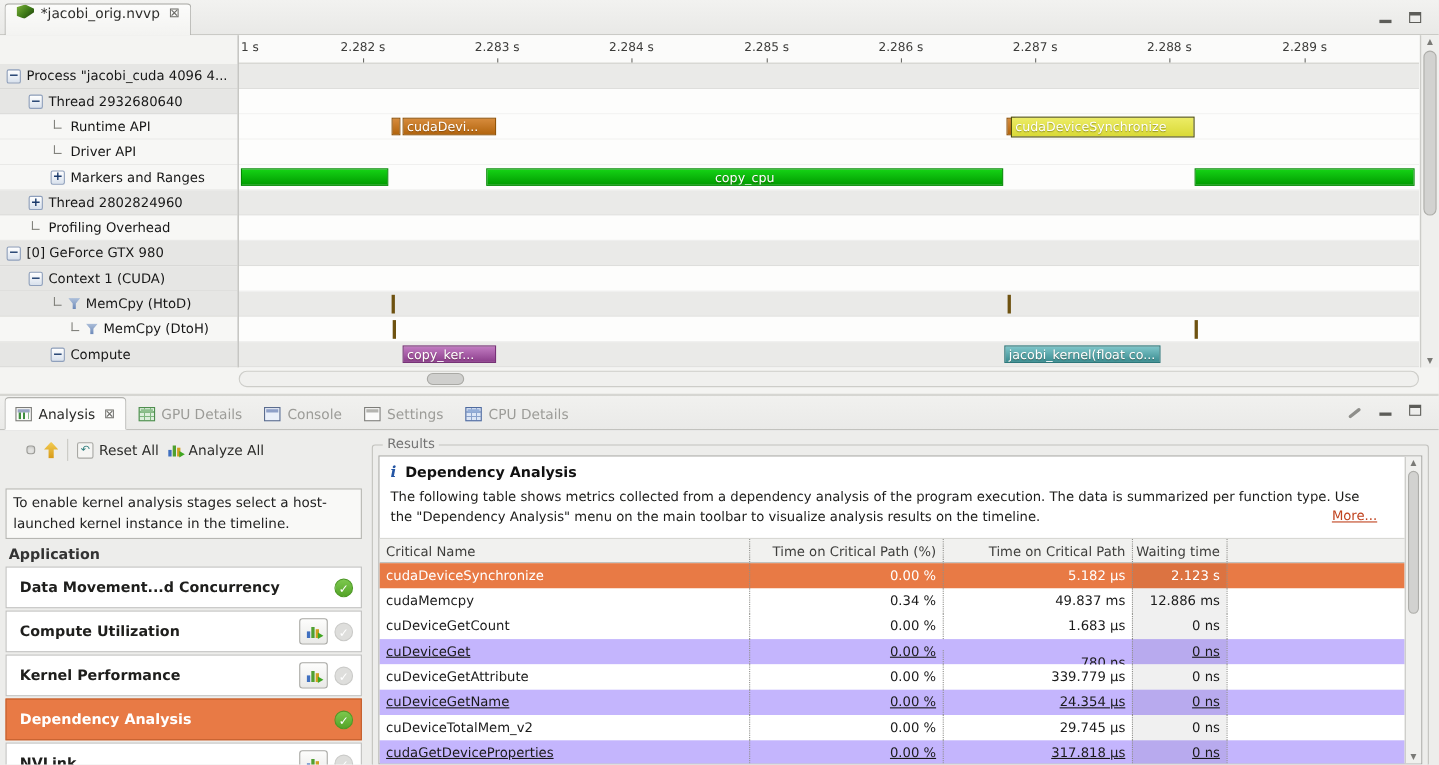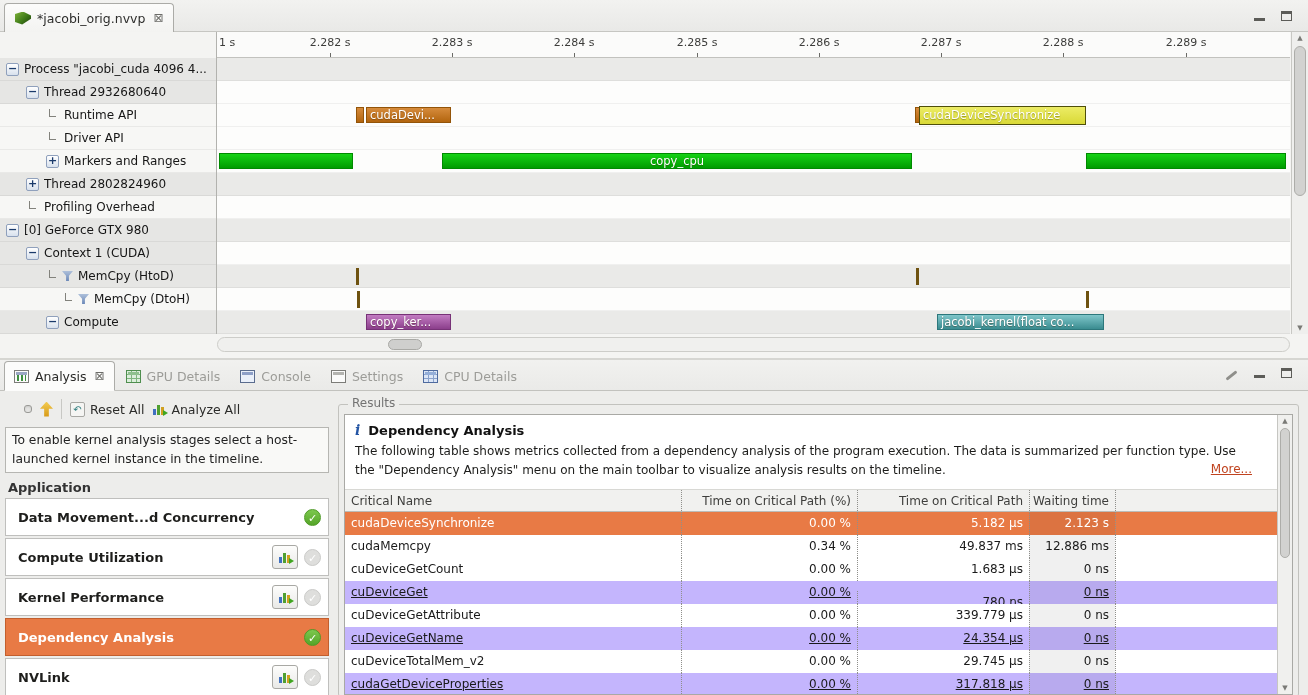--- a/index.html
+++ b/index.html
@@ -3,21 +3,21 @@
 <meta charset="utf-8">
 <style>
   * { margin:0; padding:0; box-sizing:border-box; }
   html,body { width:1308px; height:695px; overflow:hidden; }
   body { font-family:"DejaVu Sans","Liberation Sans",sans-serif; background:#EDEDEB; color:#1a1a1a; }
   #app { position:relative; width:1308px; height:695px; background:#EDEDEB; }
 
   
   .tabbar { position:absolute; left:0; top:0; width:100%; height:32px;
             background:linear-gradient(#F2F2F0,#E9E9E7); border-bottom:1px solid #C6C6C2; }
-  .etab { position:absolute; left:4px; top:3px; height:29px; display:flex; align-items:center; gap:6px;
+  .etab { position:absolute; left:4px; top:3px; height:29px; display:flex; gap:6px;
           padding:0 10px; background:linear-gradient(#FCFCFB,#F3F3F1);
           border:1px solid #ABABA7; border-bottom:none; border-radius:4px 4px 0 0; }
   .etab .title { font-size:12.5px; color:#2e2e2c; }
   .tclose { font-size:12px; color:#6d6d69; margin-left:2px; cursor:pointer; }
   .nv-icon { width:16px; height:13px; display:inline-block;
              background:linear-gradient(135deg,#7FB33A 0%,#3E7A18 55%,#1E3A0C 100%);
              clip-path:polygon(0 20%,50% 0,100% 30%,100% 55%,45% 100%,0 80%); }
   .wc { position:absolute; display:flex; gap:16px; align-items:center; }
   .wc-top { right:16px; top:11px; }
   .ic-min { width:11px; height:3px; background:#5c5c58; margin-top:7px; }
@@ -113,21 +113,21 @@
   .reset-ic { width:15px; height:15px; border:1px solid #A8A8A4; border-radius:2px; background:#F5F5F3;
               color:#2E7D7D; font-size:10px; line-height:13px; text-align:center; }
   .mini-chart { position:relative; width:14px; height:13px; display:inline-block; }
   .mini-chart b { position:absolute; bottom:1px; width:3px; }
   .mini-chart b:nth-child(1) { left:1px; height:6px; background:#4070C0; }
   .mini-chart b:nth-child(2) { left:5px; height:10px; background:#50A030; }
   .mini-chart b:nth-child(3) { left:9px; height:8px; background:#D0A020; }
   .mini-chart::after { content:""; position:absolute; right:-2px; bottom:0; width:0; height:0;
        border-left:5px solid #3FA520; border-top:3px solid transparent; border-bottom:3px solid transparent; }
 
-  .notice { margin:2px 5px 0 5px; border:1px solid #B6B6B2; background:#F9F9F7; padding:3px 6px;
+  .notice { margin:19px 5px 0 5px; border:1px solid #B6B6B2; background:#F9F9F7; padding:3px 6px;
             font-size:12.3px; line-height:19px; color:#222; }
   .section-title { font-size:13px; font-weight:bold; color:#333; padding:7px 8px 3px 8px; }
   .aitems { padding:0 5px; }
   .aitem { height:38px; border:1px solid #BFBFBD; background:#FFFFFF; margin-bottom:2px;
            display:flex; align-items:center; padding:0 7px 0 12px; cursor:pointer; }
   .aitem .alabel { font-size:13px; font-weight:bold; color:#1e1e1c; flex:1; white-space:nowrap; overflow:hidden; }
   .aitem.selected { background:#E87A45; border-color:#C25F2E; }
   .aitem.selected .alabel { color:#fff; }
   .aright { display:flex; align-items:center; gap:6px; }
   .chart-btn { width:26px; height:24px; border:1px solid #A8A8A4; border-radius:3px;
@@ -288,21 +288,21 @@
         <div class="lane gray">
           <div class="bar memcpy" style="left: 139px; width: 3px;"></div>
           <div class="bar memcpy" style="left: 699px; width: 3px;"></div>
         </div>
         <div class="lane white">
           <div class="bar memcpy" style="left: 140px; width: 3px;"></div>
           <div class="bar memcpy" style="left: 869px; width: 3px;"></div>
         </div>
         <div class="lane gray">
           <div class="bar kernel-a" style="left: 149px; width: 85px;">copy_ker...</div>
-          <div class="bar kernel-b" style="left: 720px; width: 167px;">jacobi_kernel(float co...</div>
+          <div class="bar kernel-b" style="left: 696px; width: 142px;">jacobi_kernel(float co...</div>
         </div>
       </div>
     <div class="vscroll">
       <span class="arr" style="top:2px">▲</span>
       <span class="thumb" style="top:14px;height:150px"></span>
       <span class="arr" style="bottom:2px">▼</span>
     </div>
     <div class="hscroll">
       <span class="thumb" style="left:170px;width:34px"></span>
     </div>

